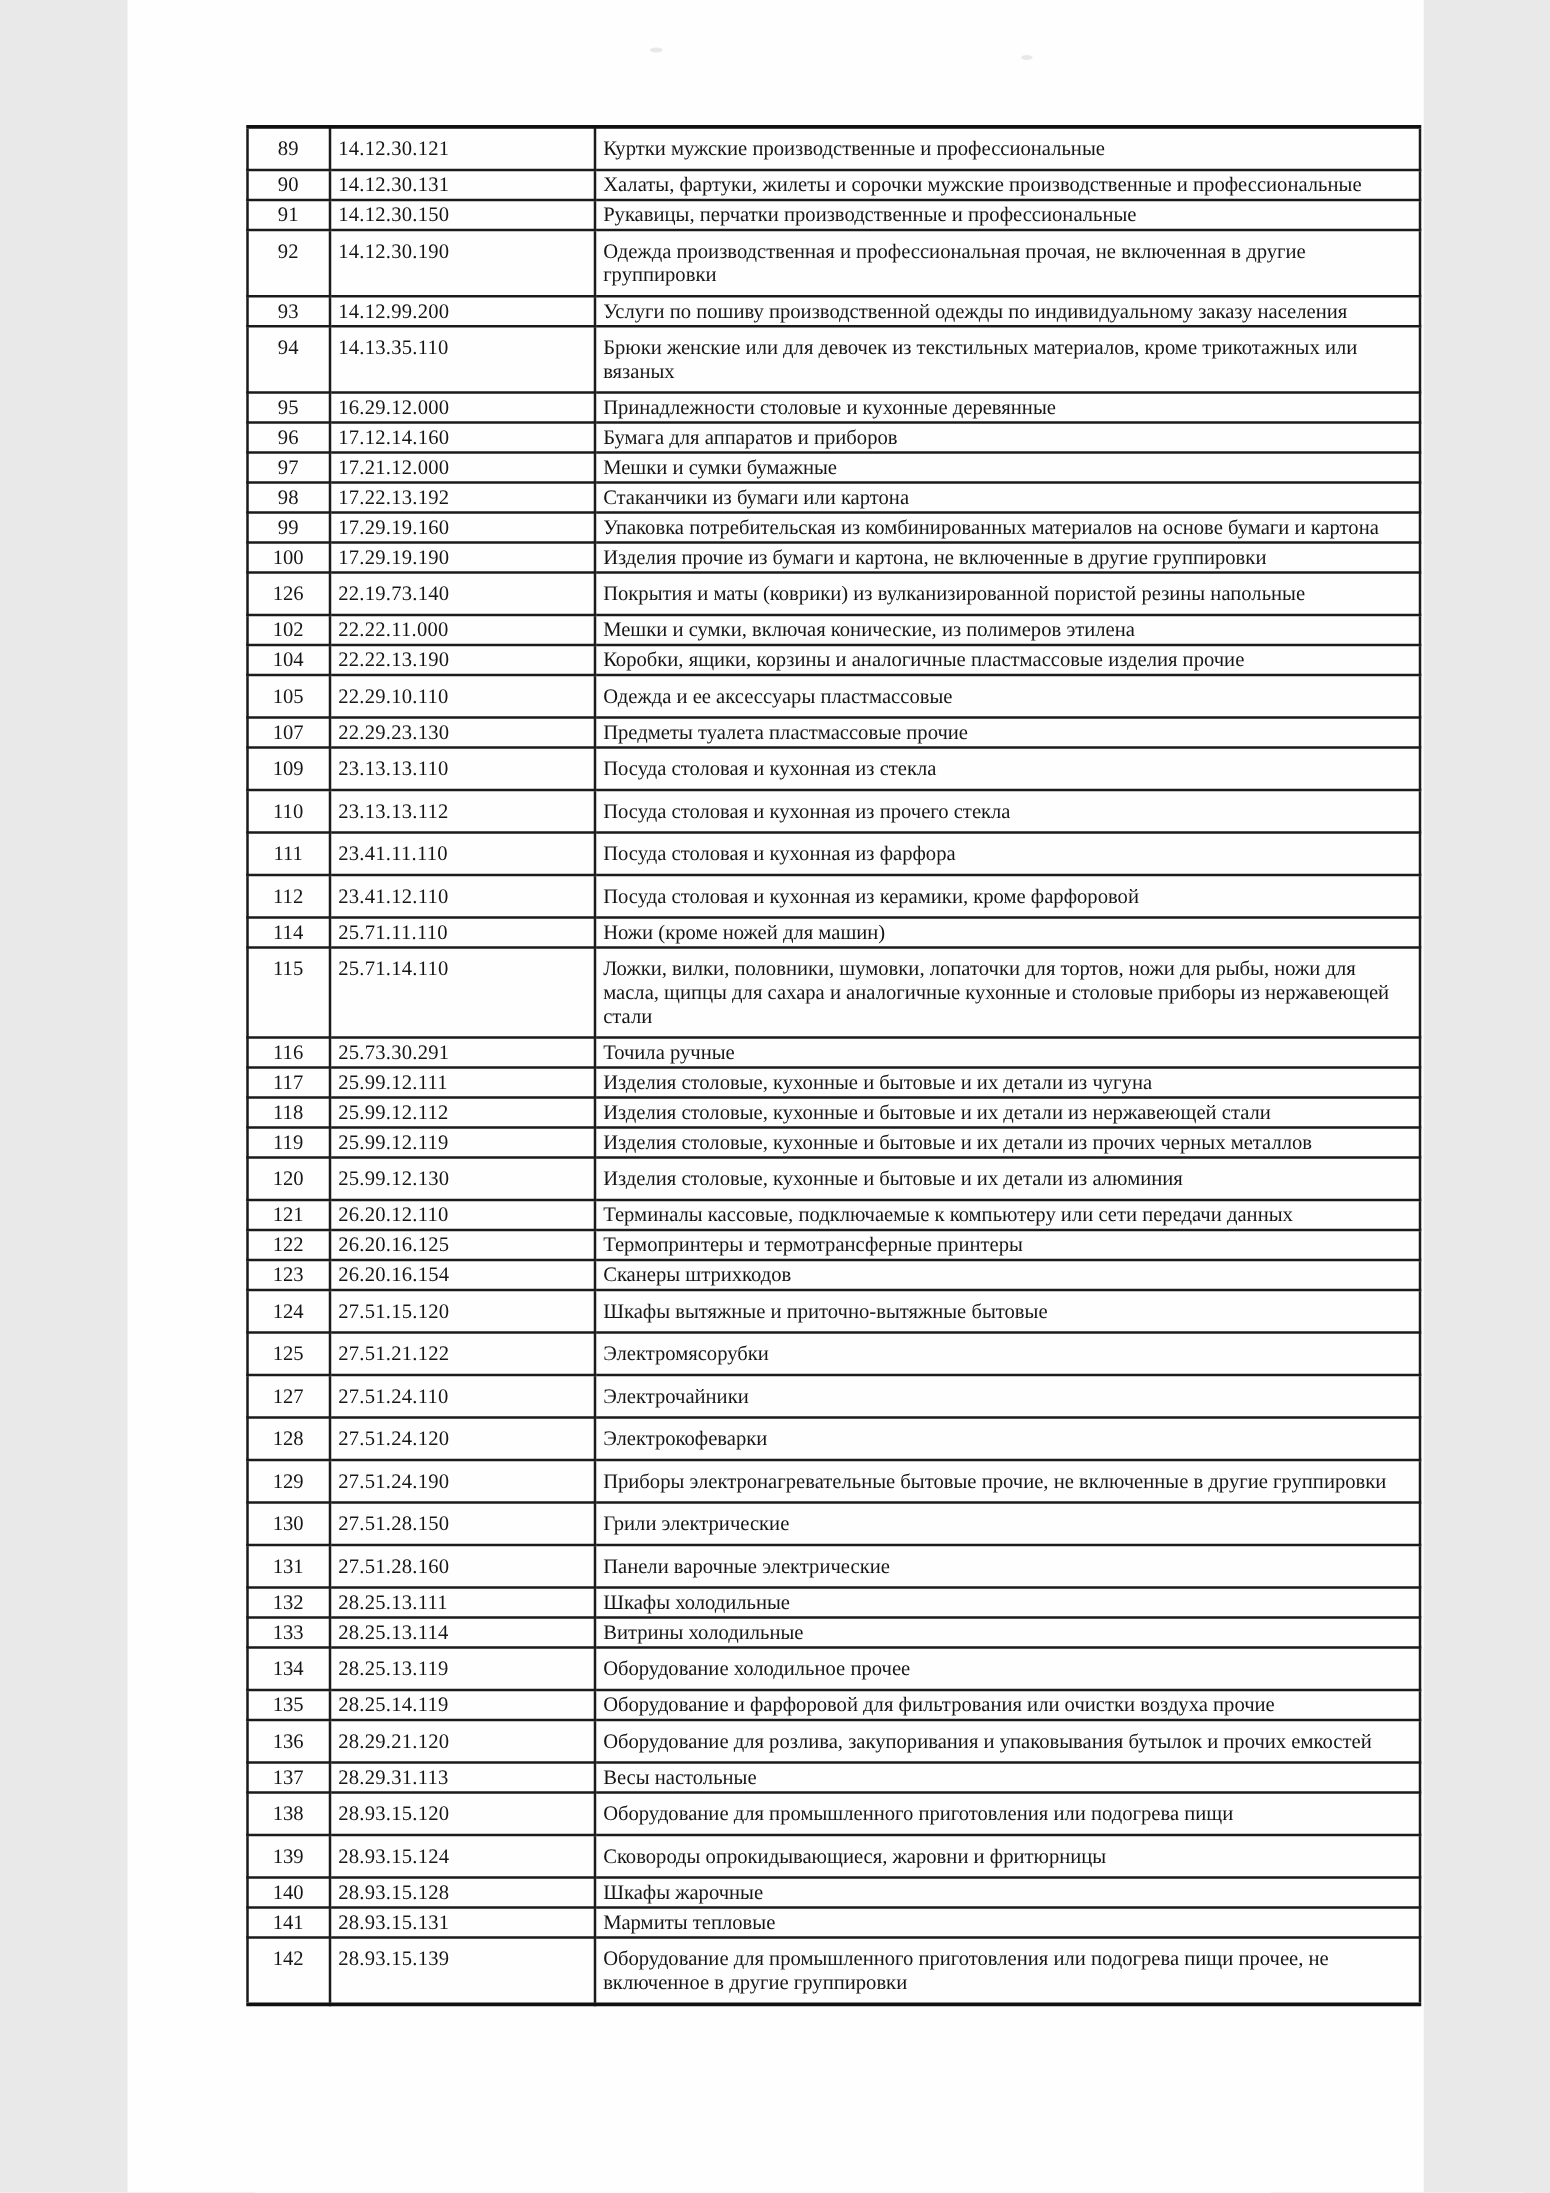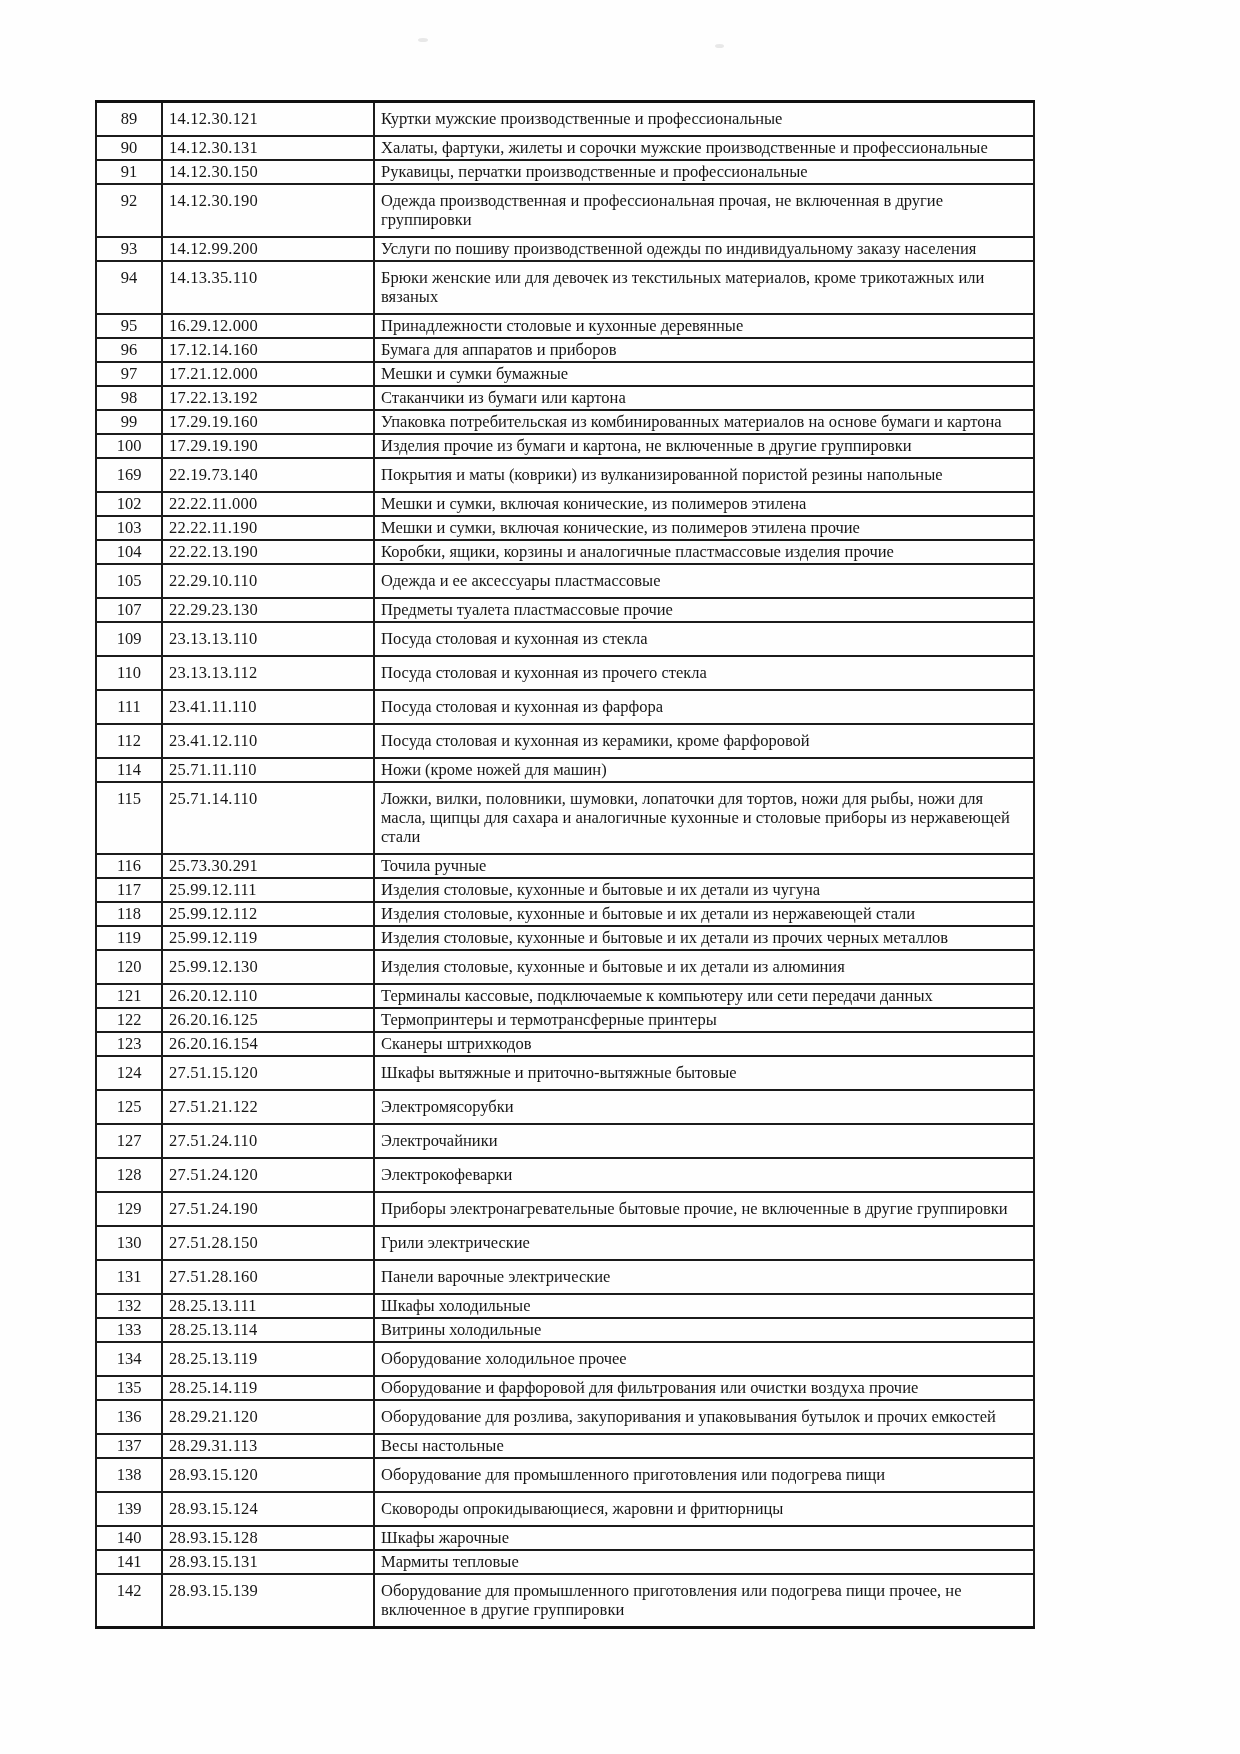--- a/index.html
+++ b/index.html
@@ -2,21 +2,21 @@
 <html><head>
 <meta charset="utf-8">
 <style>
   html, body {
     margin: 0;
     padding: 0;
     background: #e9e9e9;
   }
   .page {
     position: relative;
-    width: 1240px;
+    width: 1037px;
     height: 1754px;
     margin: 0 auto;
     background: #fefefe;
     overflow: hidden;
     font-family: "Liberation Serif", "DejaVu Serif", serif;
     color: #161616;
   }
   table.codes {
     position: absolute;
     left: 95px;
@@ -119,33 +119,28 @@
           <td class="num">99</td>
           <td class="code">17.29.19.160</td>
           <td class="name">Упаковка потребительская из комбинированных материалов на основе бумаги и картона</td>
         </tr>
         <tr>
           <td class="num">100</td>
           <td class="code">17.29.19.190</td>
           <td class="name">Изделия прочие из бумаги и картона, не включенные в другие группировки</td>
         </tr>
         <tr class="pad">
-          <td class="num">169</td>
+          <td class="num">126</td>
           <td class="code">22.19.73.140</td>
           <td class="name">Покрытия и маты (коврики) из вулканизированной пористой резины напольные</td>
         </tr>
         <tr>
           <td class="num">102</td>
           <td class="code">22.22.11.000</td>
           <td class="name">Мешки и сумки, включая конические, из полимеров этилена</td>
-        </tr>
-        <tr>
-          <td class="num">103</td>
-          <td class="code">22.22.11.190</td>
-          <td class="name">Мешки и сумки, включая конические, из полимеров этилена прочие</td>
         </tr>
         <tr>
           <td class="num">104</td>
           <td class="code">22.22.13.190</td>
           <td class="name">Коробки, ящики, корзины и аналогичные пластмассовые изделия прочие</td>
         </tr>
         <tr class="pad">
           <td class="num">105</td>
           <td class="code">22.29.10.110</td>
           <td class="name">Одежда и ее аксессуары пластмассовые</td>

